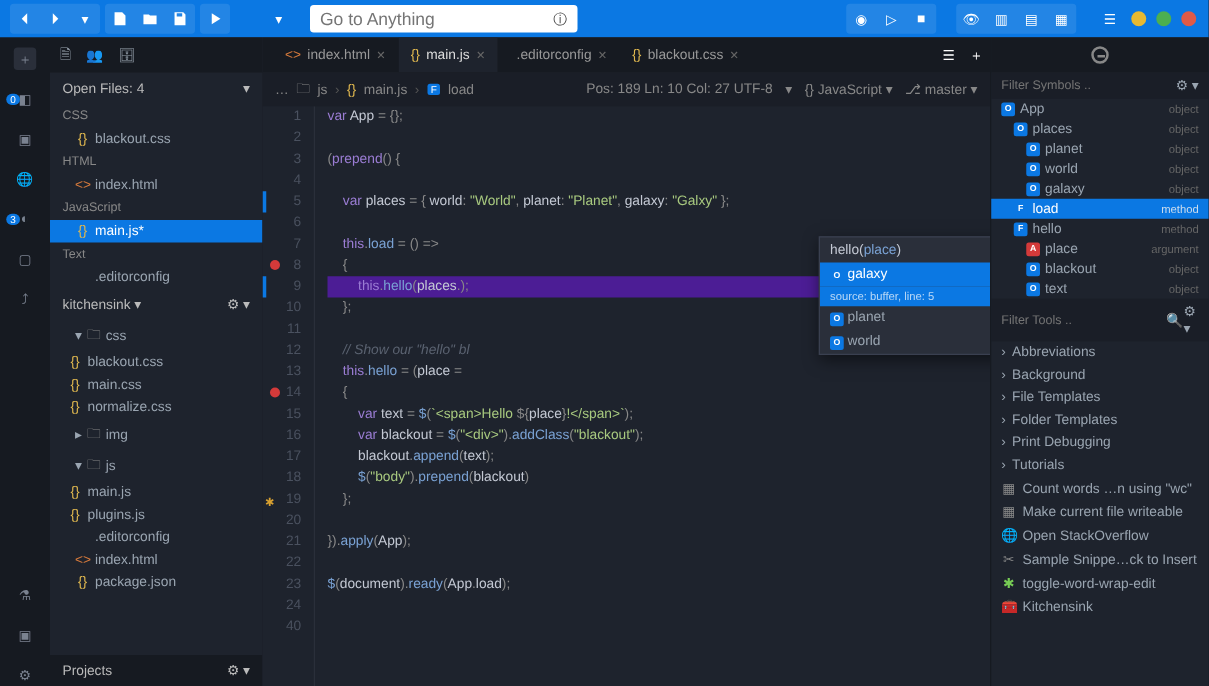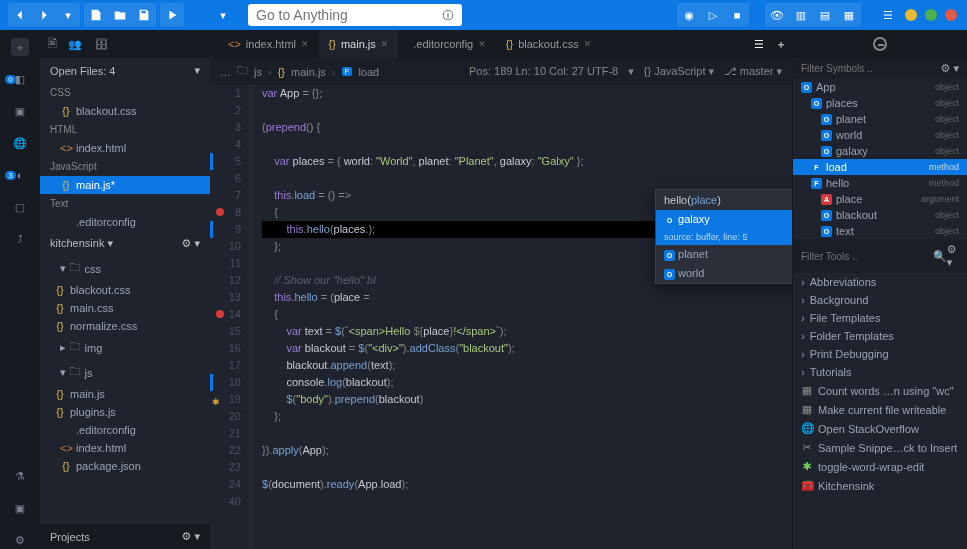--- a/index.html
+++ b/index.html
@@ -30,21 +30,21 @@
 .crumb{display:flex;align-items:center;gap:6px;padding:4px 10px;background:#1a1e27;color:#888;font-size:10px}
 .crumb .sep{color:#555}
 .status-r{margin-left:auto;display:flex;gap:10px}
 .code{display:flex;flex:1;font-family:Menlo,Consolas,monospace;font-size:11px;overflow:hidden;position:relative}
 .gutter{width:42px;background:#1e232d;text-align:right;color:#4a515f;padding-right:10px;border-right:1px solid #2a2f3a}
 .gutter .ln{height:17px;line-height:17px;position:relative}
 .bp{position:absolute;left:6px;top:4px;width:8px;height:8px;border-radius:50%;background:#d43a3a}
 .mk{position:absolute;left:2px;top:3px;color:#d8a030;font-size:9px}
 .lines{flex:1;padding-left:10px}
 .lines .l{height:17px;line-height:17px;white-space:pre}
-.cursor-line{background:#000000}
+.cursor-line{background:#4c1d95}
 .k{color:#9b7dd4}.s{color:#a8c97f}.c{color:#5a6270;font-style:italic}.f{color:#7aa2d4}.o{color:#888}.v{color:#c4c9d4}
 .bar{position:absolute;left:0;width:3px;height:17px}
 .bar-b{background:#0b78e3}
 .popup{position:absolute;left:445px;top:104px;width:330px;background:#2a2f3a;border:1px solid #3a4050;box-shadow:0 4px 12px rgba(0,0,0,.5);z-index:10;font-family:Menlo,Consolas,monospace}
 .pop-sig{padding:4px 8px;color:#c4c9d4}
 .pop-sig .arg{color:#7aa2d4}
 .pop-row{display:flex;justify-content:space-between;padding:3px 8px;align-items:center}
 .pop-row.sel{background:#0b78e3;color:#fff}
 .pop-meta{font-size:9px;color:rgba(255,255,255,.7)}
 .rpane{width:175px;background:#1e232d;display:flex;flex-direction:column;border-left:1px solid #161a21}
@@ -320,21 +320,20 @@
           <div class="l ">    <span class="o">{</span></div>
           <div class="l cursor-line"><span class="bar bar-b"></span>        <span class="k">this</span><span class="o">.</span><span class="f">hello</span><span class="o">(</span><span class="v">places</span><span class="o">.);</span></div>
           <div class="l ">    <span class="o">};</span></div>
           <div class="l "></div>
           <div class="l ">    <span class="c">// Show our "hello" bl</span></div>
           <div class="l ">    <span class="k">this</span><span class="o">.</span><span class="f">hello</span> <span class="o">= (</span><span class="v">place</span> <span class="o">=</span></div>
           <div class="l ">    <span class="o">{</span></div>
           <div class="l ">        <span class="k">var</span> <span class="v">text</span> <span class="o">=</span> <span class="f">$</span><span class="o">(</span><span class="s">`&lt;span&gt;Hello </span><span class="o">${</span><span class="v">place</span><span class="o">}</span><span class="s">!&lt;/span&gt;`</span><span class="o">);</span></div>
           <div class="l ">        <span class="k">var</span> <span class="v">blackout</span> <span class="o">=</span> <span class="f">$</span><span class="o">(</span><span class="s">"&lt;div&gt;"</span><span class="o">).</span><span class="f">addClass</span><span class="o">(</span><span class="s">"blackout"</span><span class="o">);</span></div>
           <div class="l ">        <span class="v">blackout</span><span class="o">.</span><span class="f">append</span><span class="o">(</span><span class="v">text</span><span class="o">);</span></div>
-          <div class="l "><span class="bar bar-b"></span>        <span class="v">console</span><span class="o">.</span><span class="f">log</span><span class="o">(</span><span class="v">blackout</span><span class="o">);</span></div>
           <div class="l ">        <span class="f">$</span><span class="o">(</span><span class="s">"body"</span><span class="o">).</span><span class="f">prepend</span><span class="o">(</span><span class="v">blackout</span><span class="o">)</span></div>
           <div class="l ">    <span class="o">};</span></div>
           <div class="l "></div>
           <div class="l "><span class="o">}).</span><span class="f">apply</span><span class="o">(</span><span class="v">App</span><span class="o">);</span></div>
           <div class="l "></div>
           <div class="l "><span class="f">$</span><span class="o">(</span><span class="v">document</span><span class="o">).</span><span class="f">ready</span><span class="o">(</span><span class="v">App</span><span class="o">.</span><span class="v">load</span><span class="o">);</span></div>
         </div>
    <div class="popup">
     <div class="pop-sig">hello(<span class="arg">place</span>)</div>
     <div id="popitems">

